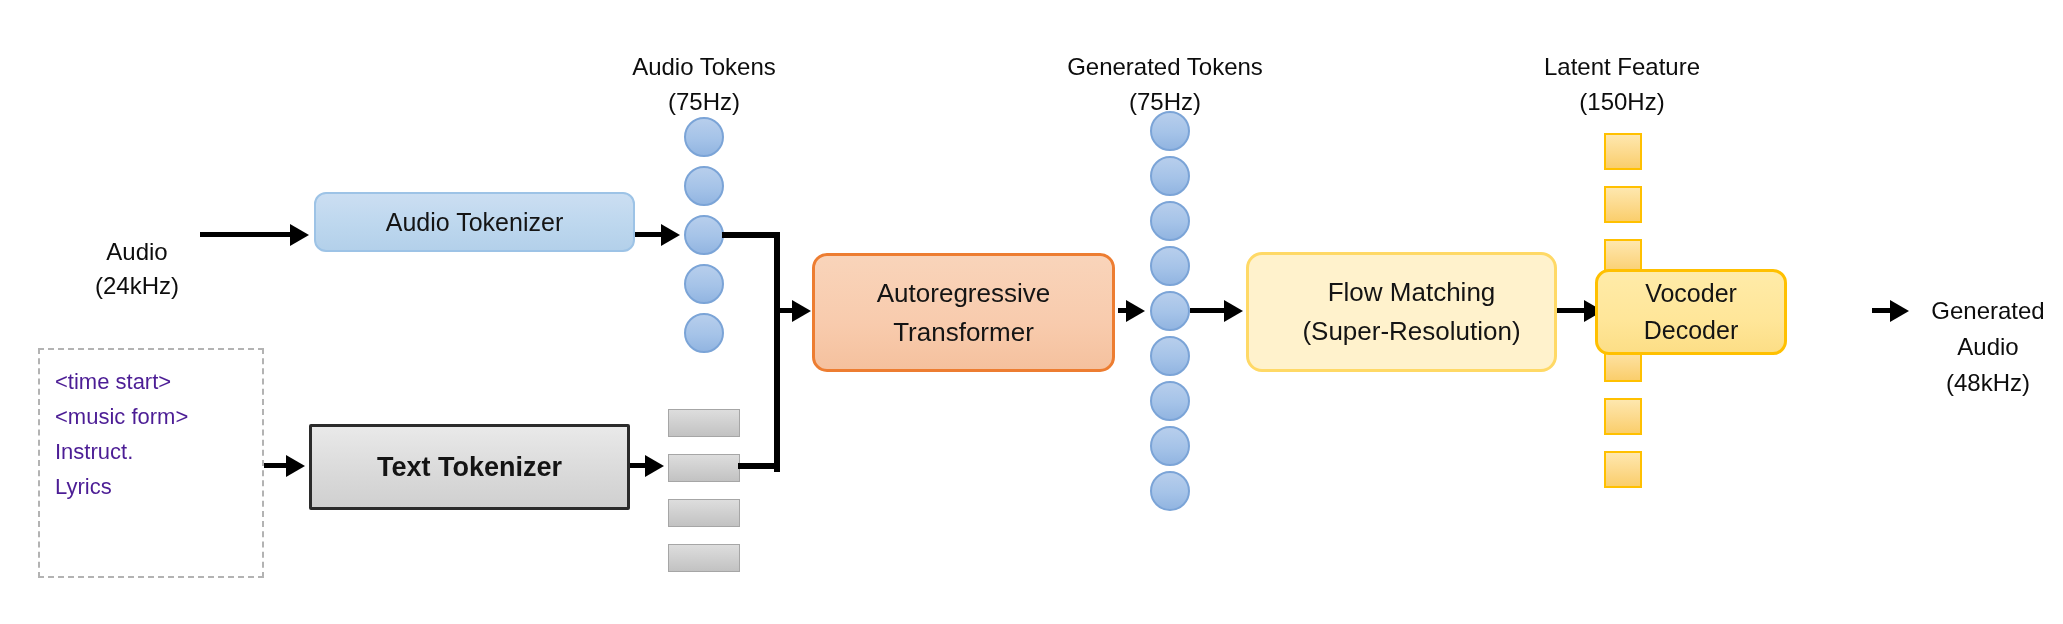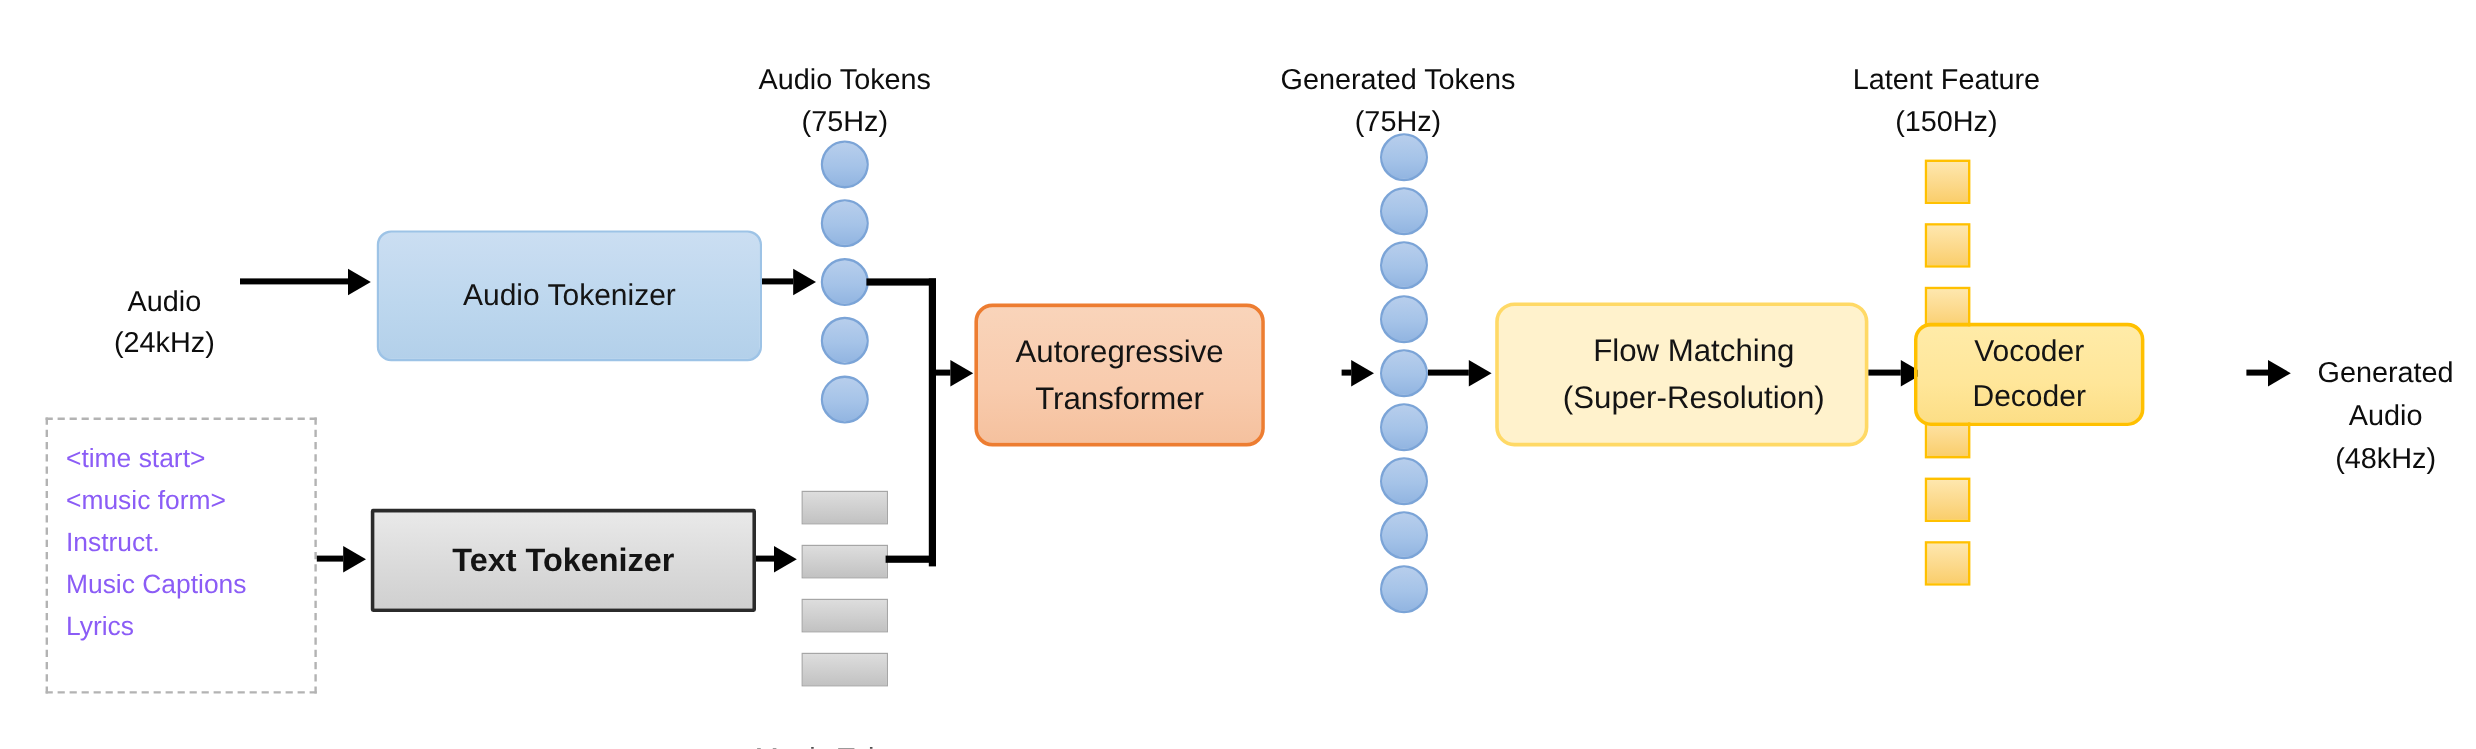--- a/index.html
+++ b/index.html
@@ -45,21 +45,21 @@
   }
   .box.voc{
     background:linear-gradient(180deg,#FFEBA8 0%,#FFE699 60%,#FCDE86 100%);
     border:3px solid #FFC000;border-radius:14px;font-size:25px;line-height:37px;
   }
   .dashedbox{
     position:absolute;
     border:2px dashed #b3b3b3;
     box-sizing:border-box;
     padding:14px 8px 0 15px;
-    font-size:22px;line-height:35px;color:#8b5cf6;
+    font-size:22px;line-height:35px;color:#4c1d95;
     text-align:left;
   }
   .dashedbox .pline{white-space:nowrap;}
   .col{position:absolute;display:flex;flex-direction:column;}
   .col.gap9{gap:9px;}  .col.gap5{gap:5px;}
   .col.gap17{gap:17px;} .col.gap16{gap:16px;}
   .circle{
     width:40px;height:40px;border-radius:50%;
     background:linear-gradient(180deg,#B7CEEC 0%,#A5C3E8 55%,#92B5E1 100%);
     border:2px solid #7BA4D7;box-sizing:border-box;
@@ -92,57 +92,56 @@
   <div class="lbl" style="left:584px;top:16px;width:240px;">Audio Tokens
 (75Hz)</div>
   <div class="lbl" style="left:1035px;top:16px;width:260px;">Generated Tokens
 (75Hz)</div>
   <div class="lbl" style="left:1502px;top:16px;width:240px;text-align:center;">Latent Feature
 (150Hz)</div>
 
   <div class="lbl" style="left:57px;top:202px;width:160px;line-height:34px;">Audio
 (24kHz)</div>
   <div class="arrow" style="left:200px;top:232px;width:90px;"></div>
-  <div class="box audio-tok" style="left:314px;top:192px;width:321px;height:109px;">Audio Tokenizer</div>
+  <div class="box audio-tok" style="left:314px;top:192px;width:321px;height:60px;">Audio Tokenizer</div>
   <div class="arrow" style="left:635px;top:232px;width:26px;"></div>
 
   <div class="col gap9" style="left:684px;top:117px;">
       <div class="circle"></div>
       <div class="circle"></div>
       <div class="circle"></div>
       <div class="circle"></div>
       <div class="circle"></div>
     </div>
 
   <div class="dashedbox" style="left:38px;top:348px;width:226px;height:230px;">
       <div class="pline">&lt;time start&gt;</div>
       <div class="pline">&lt;music form&gt;</div>
       <div class="pline">Instruct.</div>
-      <div class="pline">Music Captions</div>
       <div class="pline">Lyrics</div>
     </div>
 
   <div class="arrow" style="left:264px;top:463px;width:22px;"></div>
   <div class="box text-tok" style="left:309px;top:424px;width:321px;height:86px;">Text Tokenizer</div>
   <div class="arrow" style="left:630px;top:463px;width:15px;"></div>
 
   <div class="col gap17" style="left:668px;top:409px;">
       <div class="trect"></div>
       <div class="trect"></div>
       <div class="trect"></div>
       <div class="trect"></div>
     </div>
   <div class="lbl" style="left:594px;top:582px;width:215px;">Music Tokens</div>
 
   <div class="line" style="left:722px;top:232px;width:58px;height:6px;"></div>
   <div class="line" style="left:738px;top:463px;width:42px;height:6px;"></div>
   <div class="line" style="left:774px;top:232px;width:6px;height:240px;"></div>
   <div class="arrow" style="left:776px;top:308px;width:16px;"></div>
 
-  <div class="box ar" style="left:812px;top:253px;width:242px;height:119px;">Autoregressive
+  <div class="box ar" style="left:812px;top:253px;width:303px;height:119px;">Autoregressive
 Transformer</div>
   <div class="arrow" style="left:1118px;top:308px;width:8px;"></div>
 
   <div class="col gap5" style="left:1150px;top:111px;">
       <div class="circle"></div>
       <div class="circle"></div>
       <div class="circle"></div>
       <div class="circle"></div>
       <div class="circle"></div>
       <div class="circle"></div>

